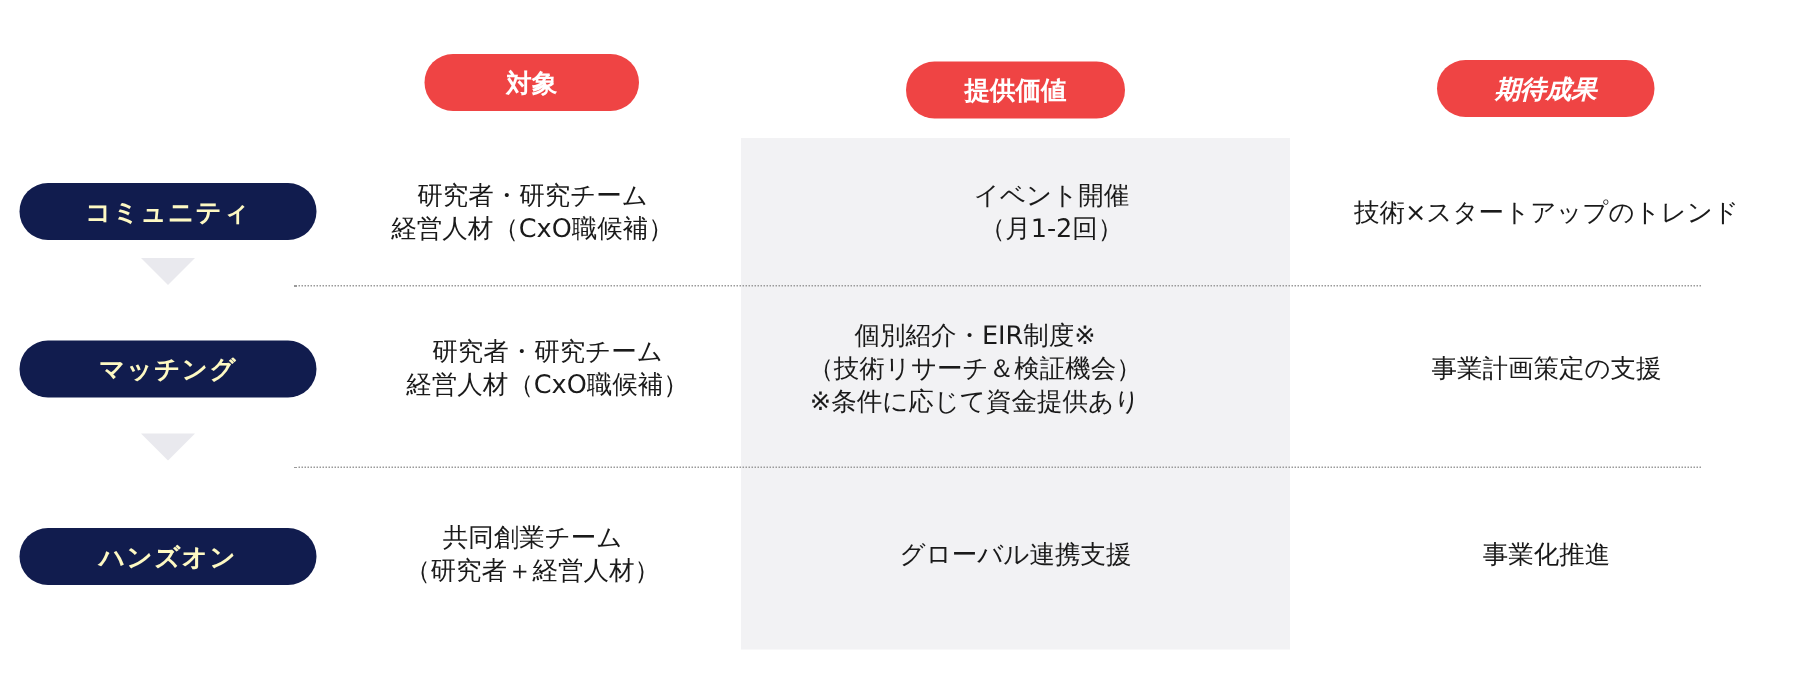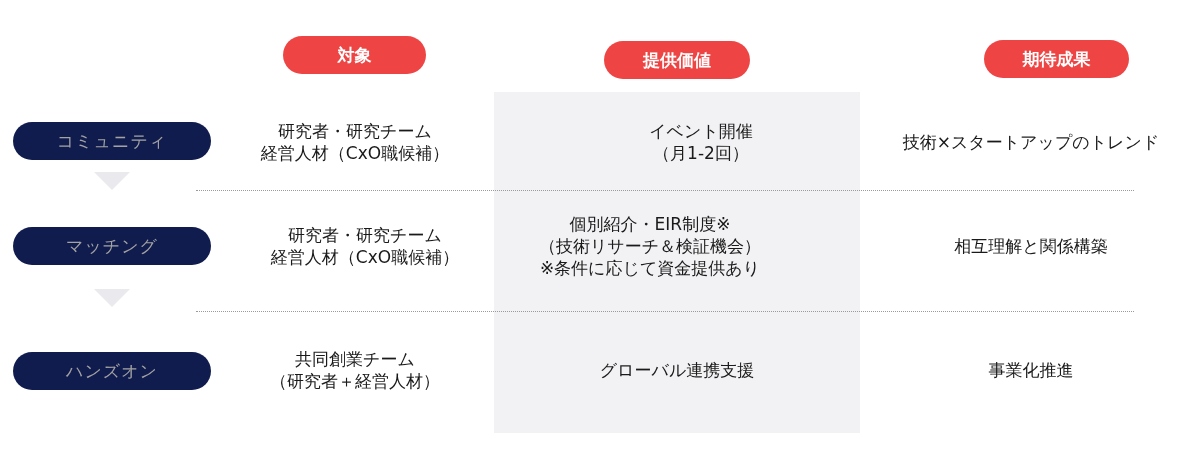--- a/index.html
+++ b/index.html
@@ -6,42 +6,42 @@
   body {
     width:1200px; height:460px; background:#ffffff; position:relative; overflow:hidden;
     font-family: "DejaVu Sans", "Liberation Sans", sans-serif; color:#1a1a1a;
   }
   .panel { position:absolute; left:494px; top:92px; width:366px; height:341px; background:#f2f2f4; }
   .hpill {
     position:absolute; height:38px; border-radius:19px; background:#ef4444; color:#fff;
     font-weight:bold; font-size:17px; display:flex; align-items:center; justify-content:center;
   }
   .npill {
-    position:absolute; left:13px; width:198px; height:38px; border-radius:19px; background:#111c4e; color:#a3a3a3;
-    font-weight:normal; font-size:17px; display:flex; align-items:center; justify-content:center; letter-spacing:1px;
+    position:absolute; left:13px; width:198px; height:38px; border-radius:19px; background:#111c4e; color:#fef9c3;
+    font-weight:bold; font-size:17px; display:flex; align-items:center; justify-content:center; letter-spacing:1px;
   }
   .arrow {
     position:absolute; left:94px; width:0; height:0;
     border-left:18px solid transparent; border-right:18px solid transparent; border-top:18px solid #e9e9ee;
   }
   .dots { position:absolute; left:196px; width:938px; height:0; border-top:1.5px dotted #9a9a9a; }
   .cell {
     position:absolute; text-align:center; font-size:17px; line-height:22px;
     display:flex; flex-direction:column; align-items:center; justify-content:center;
   }
   .cell span { display:block; white-space:nowrap; }
 </style>
 </head>
 <body>
 
 <div class="panel"></div>
 
 <div class="hpill" style="left:283px; top:36px; width:143px;">対象</div>
 <div class="hpill" style="left:604px; top:41px; width:146px;">提供価値</div>
-<div class="hpill" style="left:984px; top:40px; width:145px;">期待成果</div>
+<div class="hpill" style="left:958px; top:40px; width:145px;font-style:italic;">期待成果</div>
 
 <div class="npill" style="top:122px;">コミュニティ</div>
 <div class="arrow" style="top:172px;"></div>
 <div class="npill" style="top:227px;">マッチング</div>
 <div class="arrow" style="top:289px;"></div>
 <div class="npill" style="top:352px;">ハンズオン</div>
 
 <div class="dots" style="top:190px;"></div>
 <div class="dots" style="top:311px;"></div>
 
@@ -60,21 +60,21 @@
 <div class="cell" style="left:240px; top:214px; width:250px; height:64px;">
   <span>研究者・研究チーム</span>
   <span>経営人材（CxO職候補）</span>
 </div>
 <div class="cell" style="left:467px; top:206px; width:366px; height:80px;">
   <span>個別紹介・EIR制度※</span>
   <span>（技術リサーチ＆検証機会）</span>
   <span>※条件に応じて資金提供あり</span>
 </div>
 <div class="cell" style="left:870px; top:230px; width:322px; height:32px;">
-  <span>相互理解と関係構築</span>
+  <span>事業計画策定の支援</span>
 </div>
 
 <div class="cell" style="left:230px; top:338px; width:250px; height:64px;">
   <span>共同創業チーム</span>
   <span>（研究者＋経営人材）</span>
 </div>
 <div class="cell" style="left:494px; top:338px; width:366px; height:64px;">
   <span>グローバル連携支援</span>
 </div>
 <div class="cell" style="left:870px; top:354px; width:322px; height:32px;">

